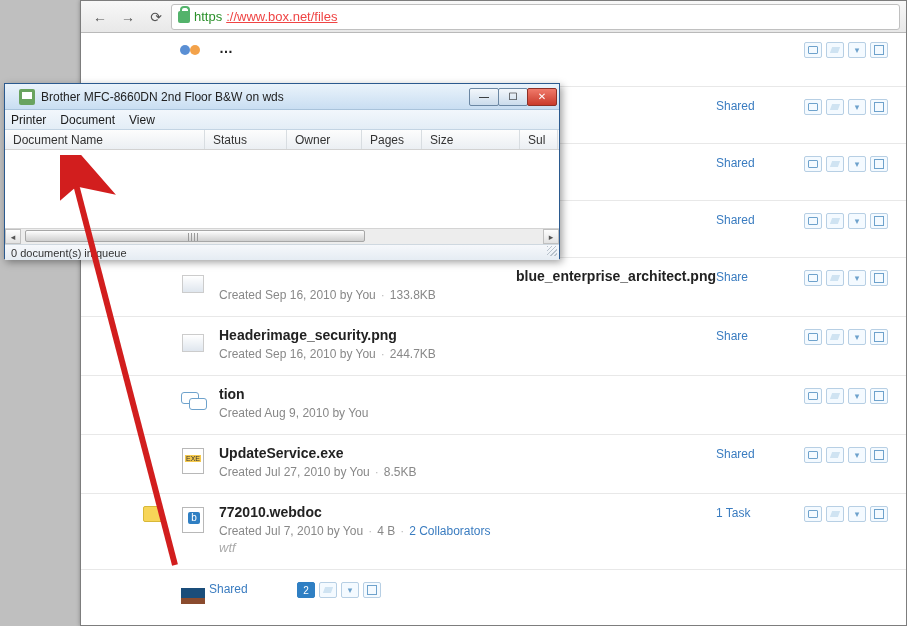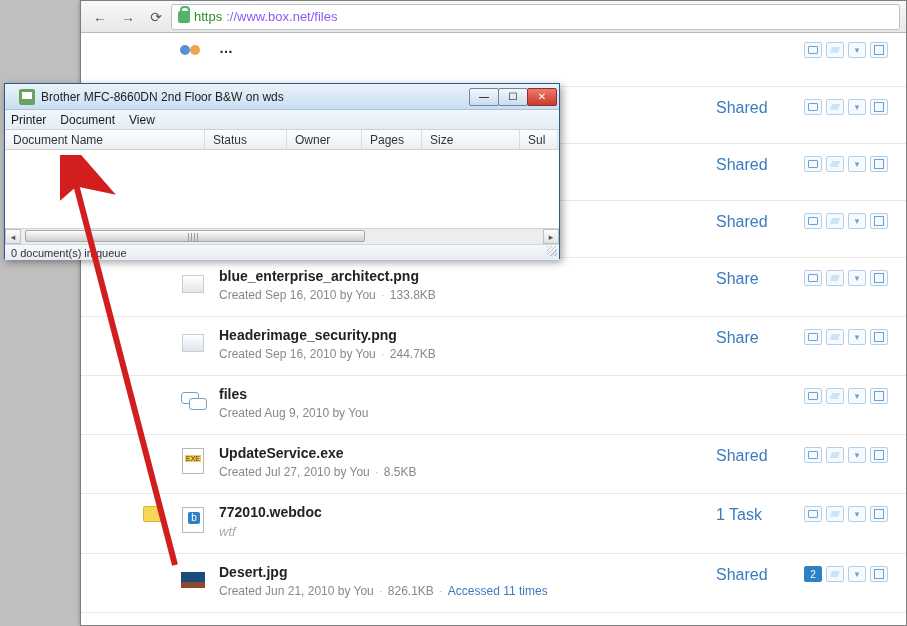--- a/index.html
+++ b/index.html
@@ -41,21 +41,21 @@
     height: 22px;
     background: #fff;
     border: 1px solid #c0c0c0;
     border-radius: 3px;
     display: flex; align-items: center;
     padding: 12px 6px;
     font-size: 13px;
     gap: 4px;
   }
   .omni .proto { color: #2a902a; }
-  .omni .rest  { color: #8b5cf6; }
+  .omni .rest  { color: #ef4444; text-decoration: underline; }
   .lock {
     width: 12px; height: 12px;
     background: #53b36b;
     border-radius: 2px;
     position: relative;
   }
   .lock::before {
     content: "";
     position: absolute;
     top: -5px; left: 2px;
@@ -106,21 +106,21 @@
     color: #888;
     font-size: 12px;
   }
   .file-meta .sep { margin: 0 5px; color:#bbb; }
   .file-meta .link { color: #3a7cc0; }
   .file-comment { color:#aaa; font-style:italic; font-size:13px; margin-top:2px; }
   .badge-col {
     width: 70px;
     text-align: left;
     color: #3a7cc0;
-    font-size: 16px;
+    font-size: 12px;
     padding-top: 2px;
   }
   .action-col {
     width: 110px;
     display: flex;
     justify-content: flex-end;
     gap: 4px;
     padding-right: 8px;
     padding-top: 2px;
   }
@@ -301,21 +301,21 @@
           <div class="act tag"></div>
           <div class="act down"></div>
           <div class="act check"></div>
         </div>
       </div>
       <div class="file-row">
         <div class="file-icon">
           <div class="ficon-png"></div>
         </div>
         <div class="file-col">
-          <div class="file-title" style="visibility: visible; color: rgb(34, 34, 34); text-decoration: none;">blue_enterprise_architect.png</div>
+          <div class="file-title" style="visibility: visible; color: rgb(34, 34, 34); text-decoration: none; text-align: right;">blue_enterprise_architect.png</div>
           <div class="file-meta">Created Sep 16, 2010 by You<span class="sep">·</span><span>133.8KB</span></div>
         </div>
         <div class="badge-col">Share</div>
         <div class="action-col">
           <div class="act comment"></div>
           <div class="act tag"></div>
           <div class="act down"></div>
           <div class="act check"></div>
         </div>
       </div>
@@ -333,21 +333,21 @@
           <div class="act tag"></div>
           <div class="act down"></div>
           <div class="act check"></div>
         </div>
       </div>
       <div class="file-row">
         <div class="file-icon">
           <div class="ficon-chat"></div>
         </div>
         <div class="file-col">
-          <div class="file-title">files</div>
+          <div class="file-title">tion</div>
           <div class="file-meta">Created Aug 9, 2010 by You</div>
         </div>
         <div class="badge-col"></div>
         <div class="action-col">
           <div class="act comment"></div>
           <div class="act tag"></div>
           <div class="act down"></div>
           <div class="act check"></div>
         </div>
       </div>
@@ -367,37 +367,34 @@
           <div class="act check"></div>
         </div>
       </div>
       <div class="file-row">
         <div class="left-icon"></div>
         <div class="file-icon">
           <div class="ficon-web"></div>
         </div>
         <div class="file-col">
           <div class="file-title">772010.webdoc</div>
+          <div class="file-meta">Created Jul 7, 2010 by You<span class="sep">·</span><span>4 B</span><span class="sep">·</span><span class="link">2 Collaborators</span></div>
           <div class="file-comment">wtf</div>
         </div>
         <div class="badge-col">1 Task</div>
         <div class="action-col">
           <div class="act comment"></div>
           <div class="act tag"></div>
           <div class="act down"></div>
           <div class="act check"></div>
         </div>
       </div>
       <div class="file-row">
         <div class="file-icon">
           <div class="ficon-img"></div>
-        </div>
-        <div class="file-col">
-          <div class="file-title">Desert.jpg</div>
-          <div class="file-meta">Created Jun 21, 2010 by You<span class="sep">·</span><span>826.1KB</span><span class="sep">·</span><span class="link">Accessed 11 times</span></div>
         </div>
         <div class="badge-col">Shared</div>
         <div class="action-col">
           <div class="act badge">2</div>
           <div class="act tag"></div>
           <div class="act down"></div>
           <div class="act check"></div>
         </div>
       </div>
     </div>

